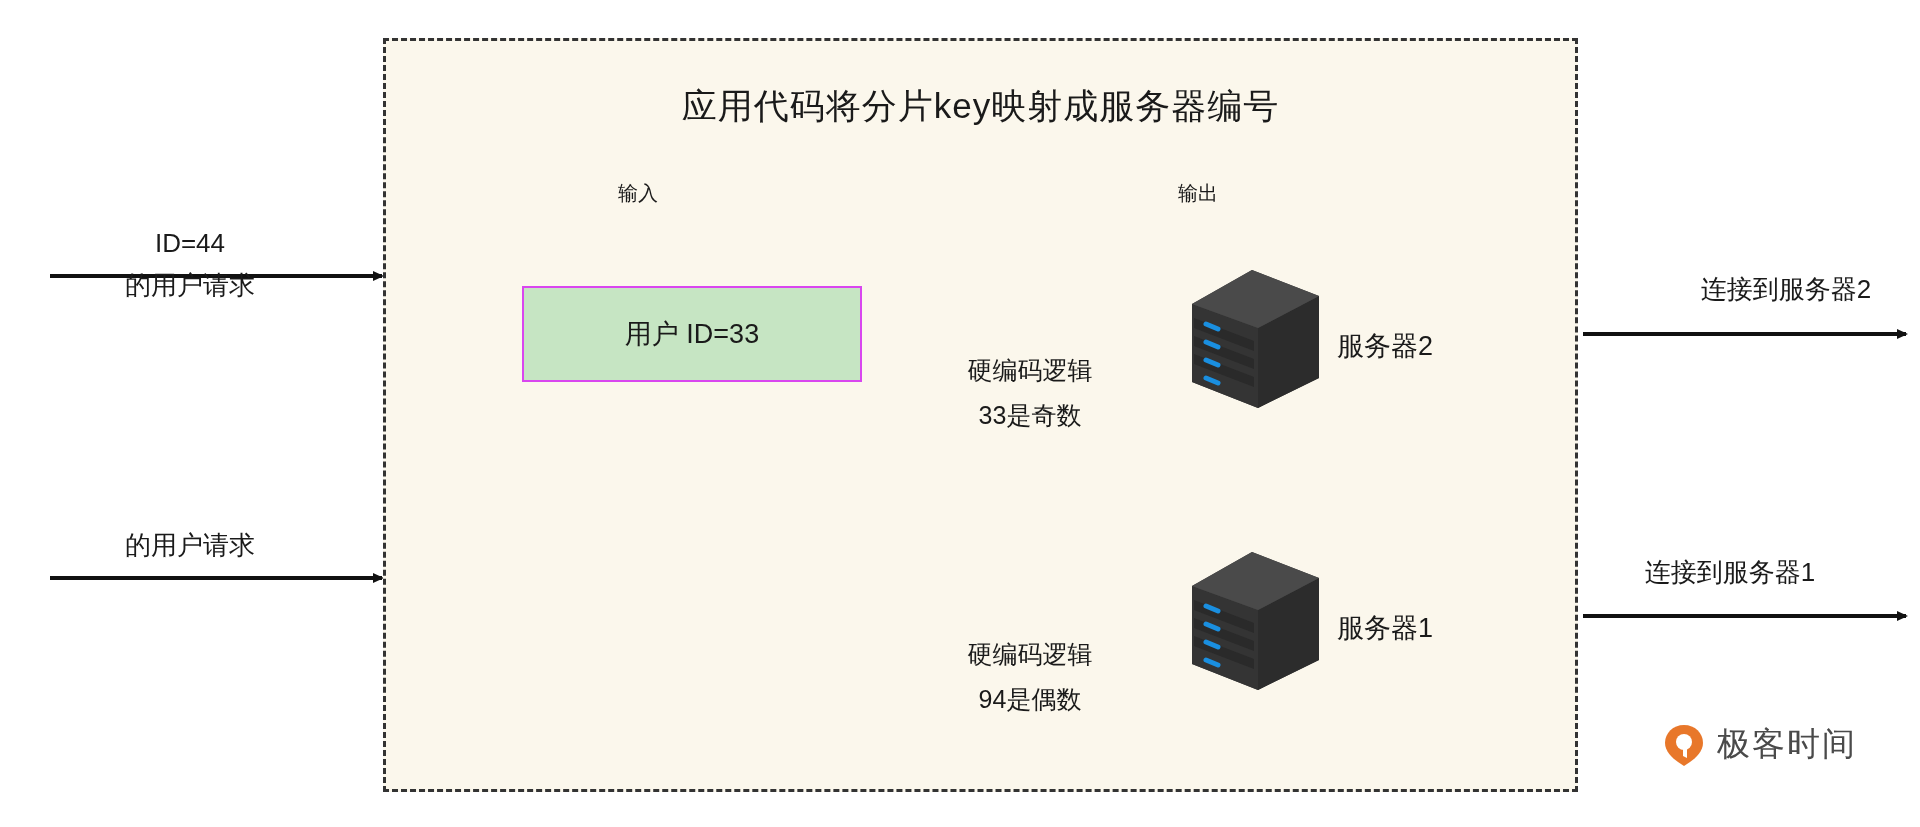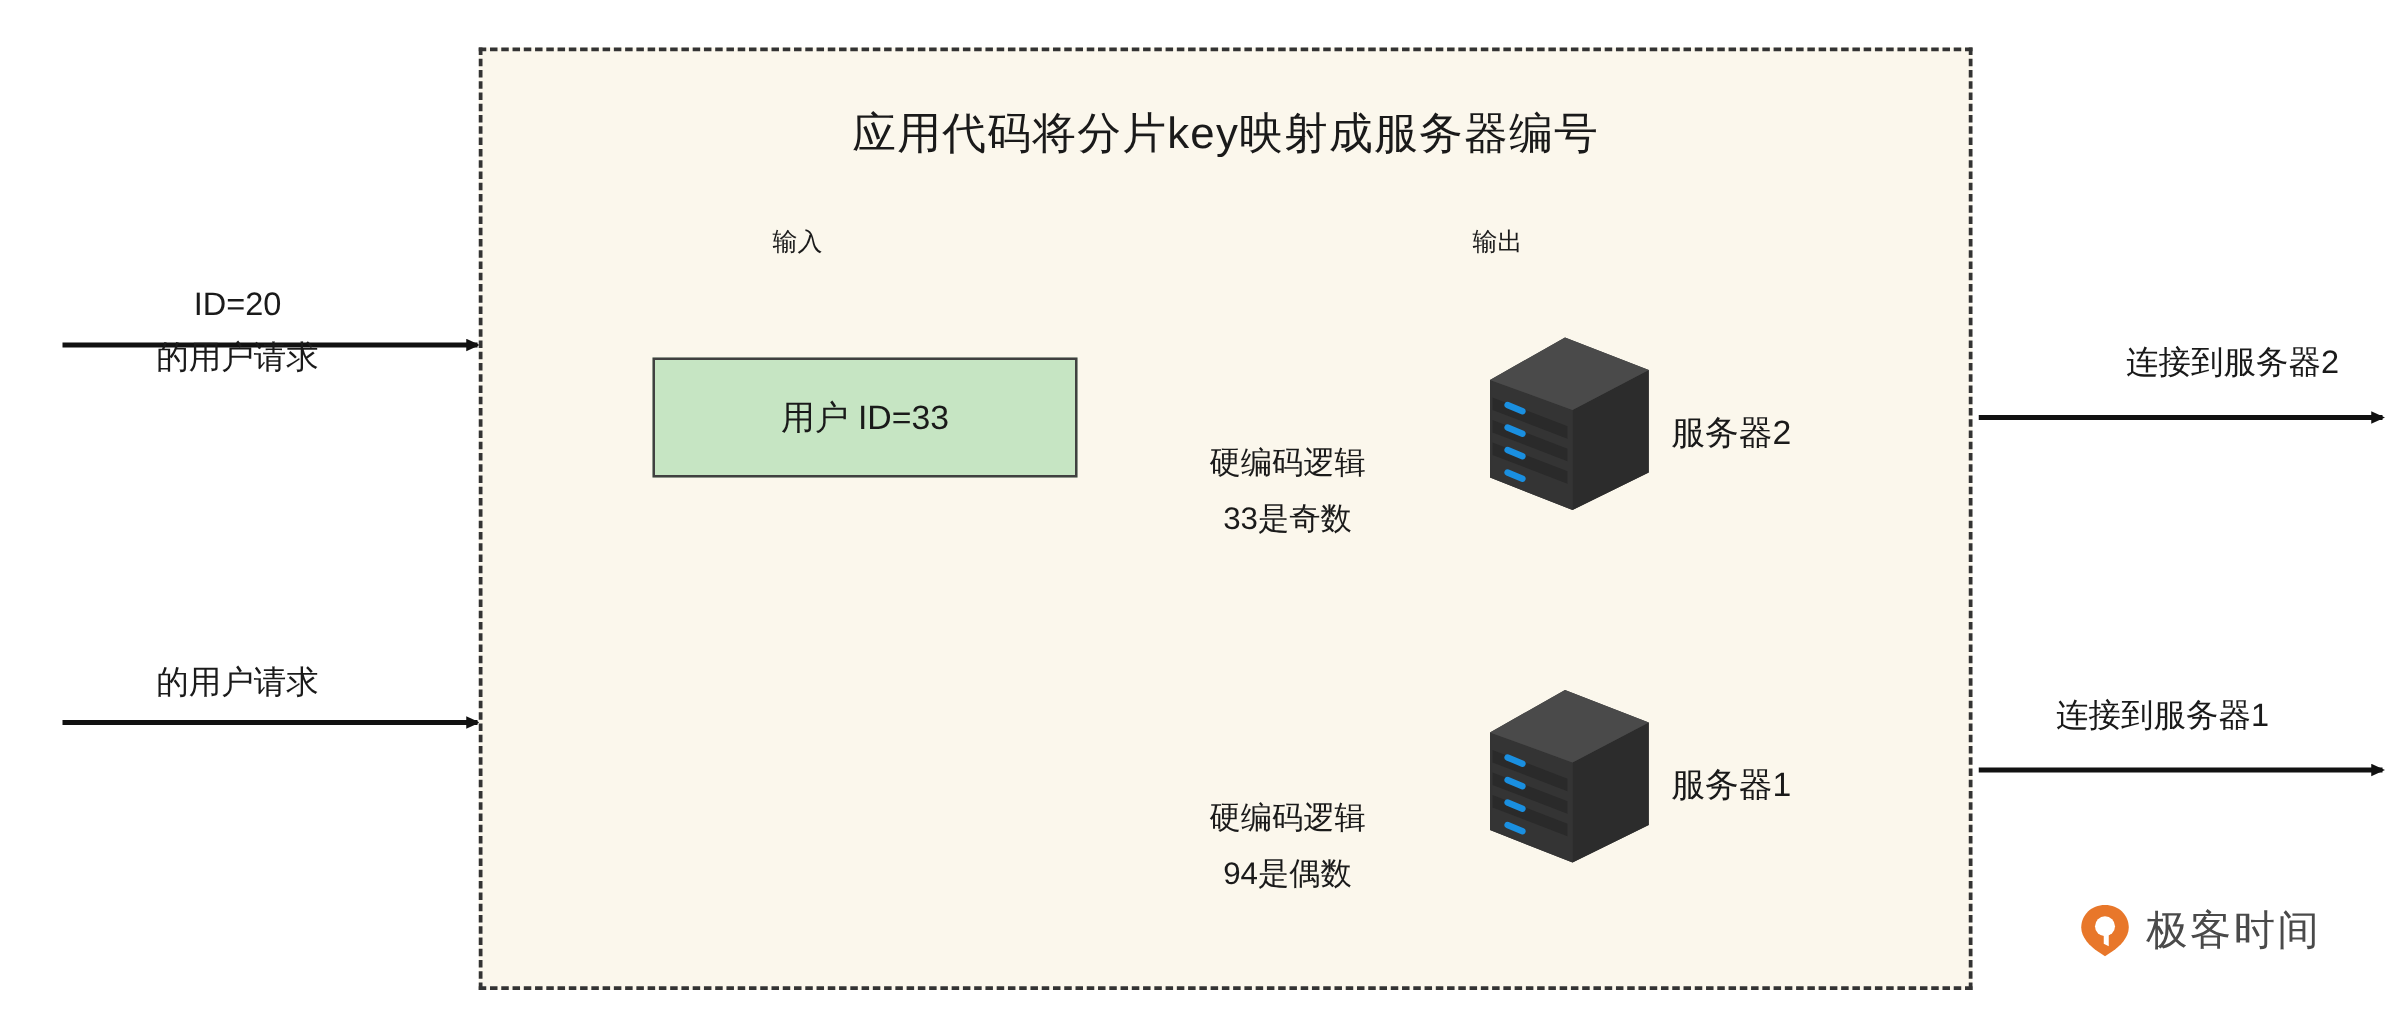--- a/index.html
+++ b/index.html
@@ -63,21 +63,21 @@
   }
   .req-label.top    { left: 45px; top: 222px; }
   .req-label.bottom { left: 45px; top: 524px; }
 
   
   .idbox {
     position: absolute;
     width: 340px;
     height: 96px;
     background: #c6e5c3;
-    border: 2px solid #404040;
+    border: 2px solid #d946ef;
     display: flex;
     align-items: center;
     justify-content: center;
     font-size: 27px;
     color: #1a1a1a;
     white-space: nowrap;
   }
   .idbox.top    { left: 522px; top: 286px; }
   .idbox.bottom { left: 522px; top: 568px; }
 
@@ -134,20 +134,21 @@
     height: 827px;
     pointer-events: none;
   }
 
   
   .brand {
     position: absolute;
     left: 1662px;
     top: 722px;
     display: flex;
+    align-items: center;
     gap: 11px;
   }
   .brand-mark {
     width: 44px;
     height: 44px;
     flex: none;
   }
   .brand-text {
     font-size: 33px;
     color: #4a4a4a;
@@ -174,21 +175,21 @@
     <line x1="864" y1="334" x2="1185" y2="334" stroke="#111111" stroke-width="4" marker-end="url(#ah)"></line>
 
     <line x1="864" y1="616" x2="1185" y2="616" stroke="#111111" stroke-width="4" marker-end="url(#ah)"></line>
 
     <line x1="1583" y1="334" x2="1906" y2="334" stroke="#111111" stroke-width="4" marker-end="url(#ah)"></line>
 
     <line x1="1583" y1="616" x2="1906" y2="616" stroke="#111111" stroke-width="4" marker-end="url(#ah)"></line>
   </svg>
 
   <div class="req-label top">
-    <div>ID=20</div>
+    <div>ID=44</div>
     <div>的用户请求</div>
   </div>
   <div class="req-label bottom">
     <div>的用户请求</div>
   </div>
 
   <div class="dashed-panel">
     <div class="panel-title">应用代码将分片key映射成服务器编号</div>
   </div>
 

